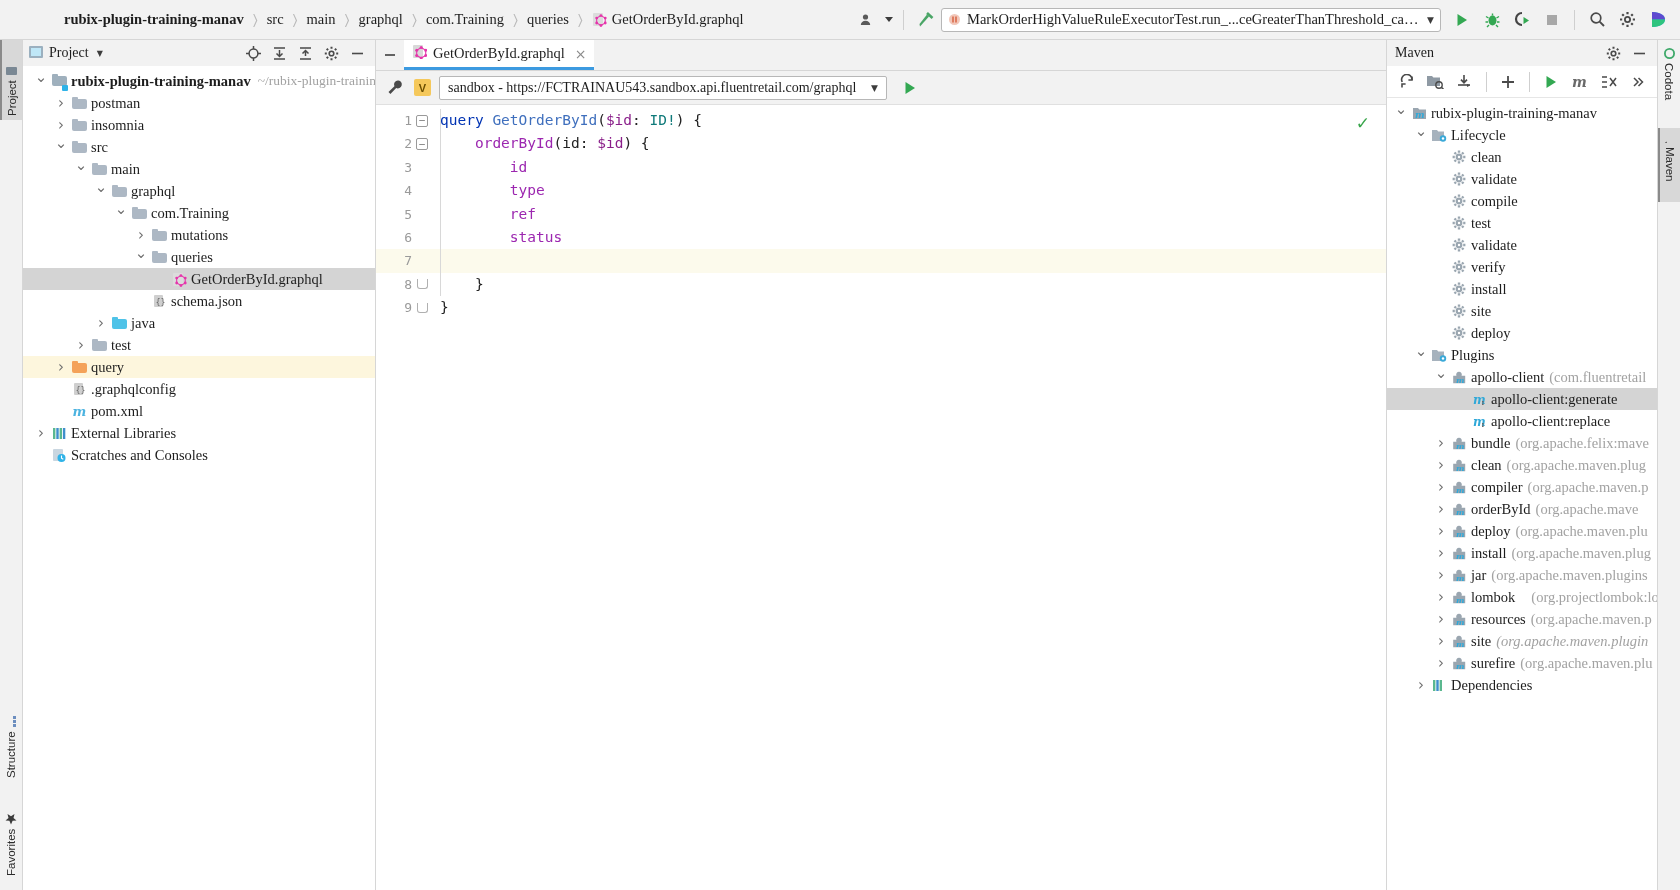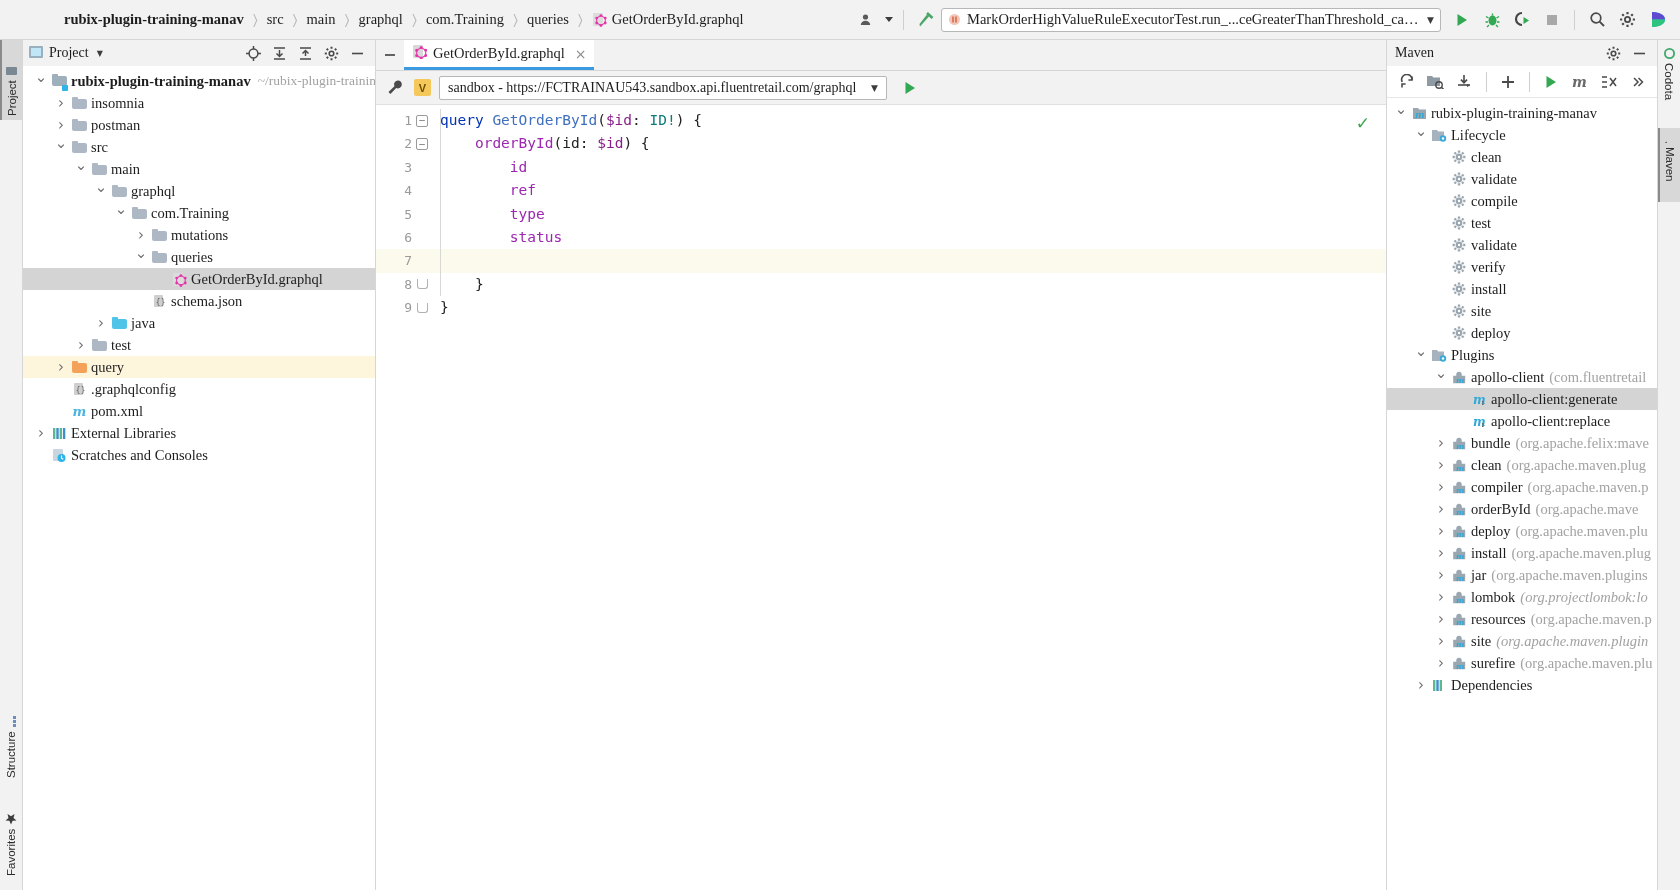--- a/index.html
+++ b/index.html
@@ -388,29 +388,29 @@
             </span>
             <span class="nm b">rubix-plugin-training-manav</span>
             <span class="pathdim">~/rubix-plugin-training</span>
           </div>
           <div class="row">
             <span style="flex: 0 0 30px;"></span>
             <span class="arrow closed"></span>
             <span class="ico">
               <span class="folder"></span>
             </span>
+            <span class="nm">postman</span>
+          </div>
+          <div class="row">
+            <span style="flex: 0 0 30px;"></span>
+            <span class="arrow closed"></span>
+            <span class="ico">
+              <span class="folder"></span>
+            </span>
             <span class="nm">insomnia</span>
-          </div>
-          <div class="row">
-            <span style="flex: 0 0 30px;"></span>
-            <span class="arrow closed"></span>
-            <span class="ico">
-              <span class="folder"></span>
-            </span>
-            <span class="nm">postman</span>
           </div>
           <div class="row">
             <span style="flex: 0 0 30px;"></span>
             <span class="arrow open"></span>
             <span class="ico">
               <span class="folder"></span>
             </span>
             <span class="nm">src</span>
           </div>
           <div class="row">
@@ -630,22 +630,22 @@
               <div class="fold">
                 <span style="width: 9px; height: 9px; border-right: 1px solid rgb(176, 176, 176); border-bottom: 1px solid rgb(176, 176, 176); border-left: 1px solid rgb(176, 176, 176); border-image: initial; border-top: none; border-radius: 0px 0px 3px 3px; background: rgb(255, 255, 255);"></span>
               </div>
             </div>
         </div>
         <div class="codelines" id="codelines">
           <div class="indentline" style="left:8px;top:4px;height:187px;"></div>
         <div class="cl"><span class="kw">query</span><span class="punc"> </span><span class="opname">GetOrderById</span><span class="punc">(</span><span class="varc">$id</span><span class="punc">: </span><span class="typec">ID!</span><span class="punc">) {</span></div>
             <div class="cl"><span class="punc">    </span><span class="fieldc">orderById</span><span class="punc">(</span><span class="punc">id</span><span class="punc">: </span><span class="varc">$id</span><span class="punc">) {</span></div>
             <div class="cl"><span class="punc">        </span><span class="fieldc">id</span></div>
+            <div class="cl"><span class="punc">        </span><span class="fieldc">type</span></div>
             <div class="cl"><span class="punc">        </span><span class="fieldc">ref</span></div>
-            <div class="cl"><span class="punc">        </span><span class="fieldc">type</span></div>
             <div class="cl"><span class="punc">        </span><span class="fieldc">status</span></div>
             <div class="cl cur">&nbsp;</div>
             <div class="cl"><span class="punc">    }</span></div>
             <div class="cl"><span class="punc">}</span></div>
           </div>
         <div class="okcheck">✓</div>
       </div>
     </div>
 
     <div class="maven">
@@ -994,21 +994,21 @@
           <div class="row">
             <span style="flex: 0 0 46px;"></span>
             <span class="arrow closed"></span>
             <span class="ico">
               <svg width="15" height="13" viewBox="0 0 15 13">
                 <path d="M7 0.8a2.8 2.8 0 00-2.6 3.9H1.2v7.6h12V4.7H9.6A2.8 2.8 0 007 0.8z" fill="#9aa6b0"></path>
                 <text x="4" y="11.6" font-family="DejaVu Serif, serif" font-size="8" font-style="italic" font-weight="bold" fill="#2fa8d8">m</text>
               </svg>
             </span>
             <span class="nm">lombok</span>
-            <span class="dim" style="margin-left: 5px; font-style: italic;">(org.projectlombok:lo</span>
+            <span class="dim" style="margin-left: 16px;">(org.projectlombok:lo</span>
           </div>
           <div class="row">
             <span style="flex: 0 0 46px;"></span>
             <span class="arrow closed"></span>
             <span class="ico">
               <svg width="15" height="13" viewBox="0 0 15 13">
                 <path d="M7 0.8a2.8 2.8 0 00-2.6 3.9H1.2v7.6h12V4.7H9.6A2.8 2.8 0 007 0.8z" fill="#9aa6b0"></path>
                 <text x="4" y="11.6" font-family="DejaVu Serif, serif" font-size="8" font-style="italic" font-weight="bold" fill="#2fa8d8">m</text>
               </svg>
             </span>

